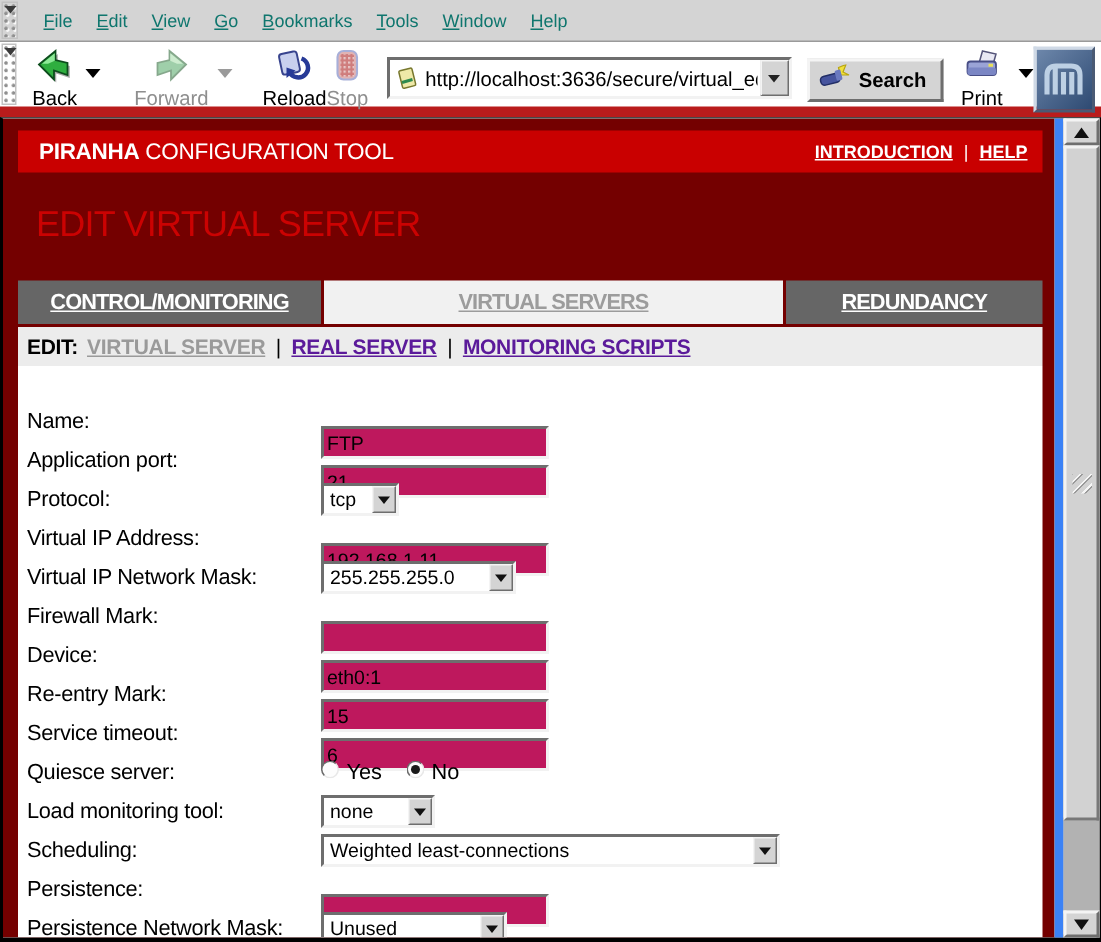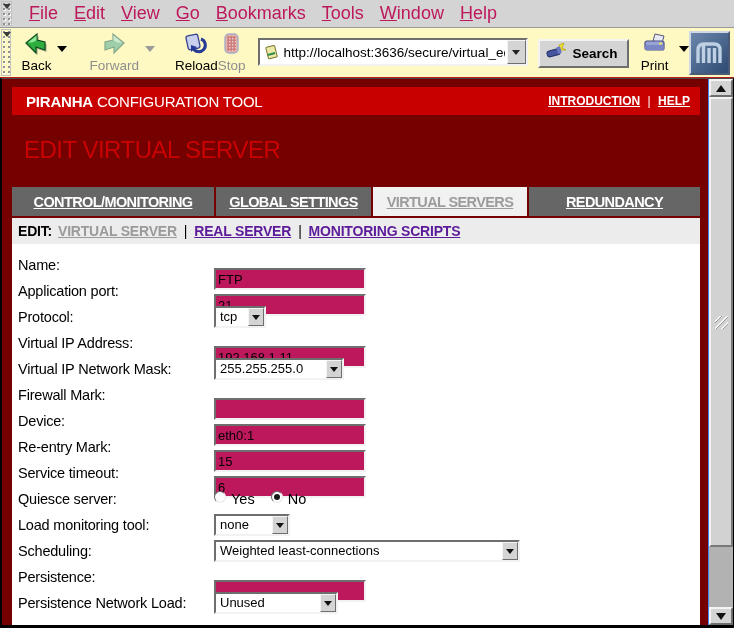--- a/index.html
+++ b/index.html
@@ -10,25 +10,25 @@
   .menubar { height: 28px; background: #d4d4d4; display: flex; align-items: center;
              border-bottom: 1px solid #9a9a9a; position: relative; }
   .grippy { width: 11px; align-self: stretch; margin: 1px 2px 1px 1px; background:
             radial-gradient(circle at 2px 2px, #8f8f8f 1px, transparent 1.4px),
             radial-gradient(circle at 3px 3px, #ffffff 1px, transparent 1.4px);
             background-size: 5px 5px; border: 1px solid #c2c2c2; position: relative; }
   .grippy::before { content: ""; position: absolute; top: 2px; left: 1px;
             border-left: 4px solid transparent; border-right: 4px solid transparent;
             border-top: 5px solid #3a3a3a; }
   .menu-items { display: flex; align-items: center; gap: 2px; padding-left: 8px; }
-  .menu-item { font-size: 18px; color: #be185d; padding: 4px 7px; cursor: default; }
+  .menu-item { font-size: 12px; color: #0f766e; padding: 4px 7px; cursor: default; }
   .menu-item u { text-decoration: underline; }
 
-  .toolbar { height: 50px; background: #fef9c3; display: flex; align-items: flex-start;
-             border-bottom: 1px solid #b91c1c; position: relative; }
+  .toolbar { height: 50px; background: #ffffff; display: flex; align-items: flex-start;
+             border-bottom: 7px solid #b91c1c; position: relative; }
   .navbtn { display: flex; flex-direction: column; align-items: center; padding-top: 4px; }
   .navbtn .ic { height: 26px; display: flex; align-items: center; }
   .navbtn .lbl { font-size: 13.5px; color: #000; line-height: 15px; }
   .navbtn.disabled .lbl { color: #8e8e8e; }
   .dd { width: 0; height: 0; border-left: 5px solid transparent; border-right: 5px solid transparent;
         border-top: 6px solid #000; margin: 18px 0 0 6px; }
   .dd.gray { border-top-color: #9a9a9a; }
 
   .urlbar { display: flex; align-items: stretch; height: 28px; margin: 10px 0 0 12px; width: 288px;
             border: 2px solid; border-color: #6e6e6e #f2f2f2 #f2f2f2 #6e6e6e; background: #fff; }
@@ -45,21 +45,21 @@
                border-color: #f4f4f4 #6e6e6e #6e6e6e #f4f4f4; font-weight: bold; font-size: 13.5px;
                font-family: "Liberation Sans", sans-serif; cursor: default; }
 
   .logo { width: 44px; height: 44px; margin: 3px 4px 0 auto; border: 2px solid;
           border-color: #cfd9e6 #4a5a74 #4a5a74 #cfd9e6; background: linear-gradient(135deg,#6d87ab,#2e4a72);
           display: flex; align-items: center; justify-content: center; padding: 0; cursor: default; }
 
   
   .content-row { height: 550px; display: flex; border-top: 1px solid #494949;
                  border-left: 2px solid #000; border-right: 1px solid #000; border-bottom: 3px solid #000; }
-  .viewport { flex: 1; overflow: hidden; border-right: 1px solid #3b82f6; }
+  .viewport { flex: 1; overflow: hidden; border-right: 6px solid #3b82f6; }
   .page { width: 100%; height: 100%; background: #740000; padding: 8px 8px 0 10px;
           display: flex; flex-direction: column; overflow: hidden; }
 
   .banner { height: 28px; background: #c90000; display: flex; align-items: center;
             justify-content: space-between; padding: 0 10px 0 14px; flex: none; }
   .brand { color: #fff; font-size: 15px; letter-spacing: -0.2px; }
   .brand b { font-weight: bold; }
   .banner-links { color: #fff; font-size: 12px; font-weight: bold; }
   .banner-links a { color: #fff; text-decoration: underline; cursor: pointer; }
   .banner-links .sep { margin: 0 4px; font-weight: normal; }
@@ -74,21 +74,21 @@
   .tab.active { background: #f1f1f1; color: #9c9c9c; cursor: default; }
 
   .subnav { margin-top: 2px; height: 26px; background: #ececec; display: flex; align-items: center;
             padding-left: 6px; font-size: 14px; font-weight: bold; letter-spacing: -0.2px; flex: none; }
   .subnav .prefix { color: #000; margin-right: 6px; }
   .subnav a { text-decoration: underline; cursor: pointer; white-space: nowrap; }
   .subnav a.current { color: #9a9a9a; cursor: default; }
   .subnav a.link { color: #5b1a9a; }
   .subnav .sep { color: #000; margin: 0 7px; font-weight: normal; }
 
-  .formarea { flex: 1; background: #ffffff; padding: 8px 0 0 6px; overflow: hidden; }
+  .formarea { flex: 1; background: #ffffff; padding: 24px 0 0 6px; overflow: hidden; }
   .frow { height: 26px; display: flex; align-items: center; }
   .frow .flabel { width: 196px; font-size: 14.5px; color: #000; flex: none; letter-spacing: -0.2px; }
   .tinput { height: 22px; border: 2px solid; border-color: #6e6e6e #f2f2f2 #f2f2f2 #6e6e6e;
             background: #be185d; font-size: 13px; font-family: "Liberation Sans", sans-serif;
             padding: 0 2px; outline: none; margin-top: 28px; }
   .tselect { height: 22px; border: 2px solid; border-color: #6e6e6e #f2f2f2 #f2f2f2 #6e6e6e;
              background: #fff; display: flex; align-items: stretch; cursor: default; }
   .tselect .sel-text { flex: 1; font-size: 13px; padding: 1px 3px 0 4px; white-space: nowrap; overflow: hidden; }
   .tselect .sel-arrow { width: 16px; background: #d4d4d4; border: 1px solid;
              border-color: #f4f4f4 #6e6e6e #6e6e6e #f4f4f4; display: flex; align-items: center; justify-content: center; }
@@ -247,23 +247,20 @@
             <a>HELP</a>
           </div>
         </div>
 
         <h1 class="heading">EDIT VIRTUAL SERVER</h1>
 
         <div class="tabbar" id="tabbar">
             <div class="tab" style="width: 202px;">
               <span>CONTROL/MONITORING</span>
             </div>
-            <div class="tab" style="width: 155px;">
-              <span>GLOBAL SETTINGS</span>
-            </div>
             <div class="tab active" style="flex: 1 1 0%;">
               <span>VIRTUAL SERVERS</span>
             </div>
             <div class="tab" style="width: 171px;">
               <span>REDUNDANCY</span>
             </div>
           </div>
 
         <div class="subnav">
           <span class="prefix">EDIT:</span>
@@ -346,21 +343,21 @@
                 <span class="sel-arrow">
                   <i></i>
                 </span>
               </div>
             </div>
             <div class="frow">
               <span class="flabel">Persistence:</span>
               <input class="tinput" value="" spellcheck="false" style="width: 152px;">
             </div>
             <div class="frow">
-              <span class="flabel">Persistence Network Load:</span>
+              <span class="flabel">Persistence Network Mask:</span>
               <div class="tselect" style="width: 124px;">
                 <span class="sel-text">Unused</span>
                 <span class="sel-arrow">
                   <i></i>
                 </span>
               </div>
             </div>
           </div>
 
       </div>

